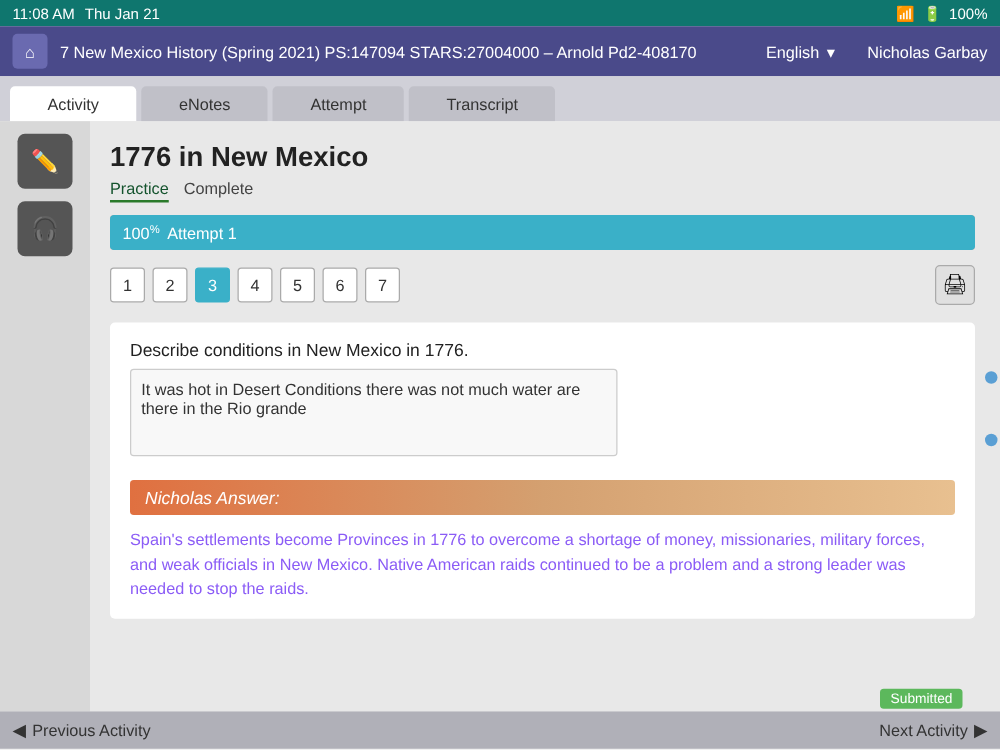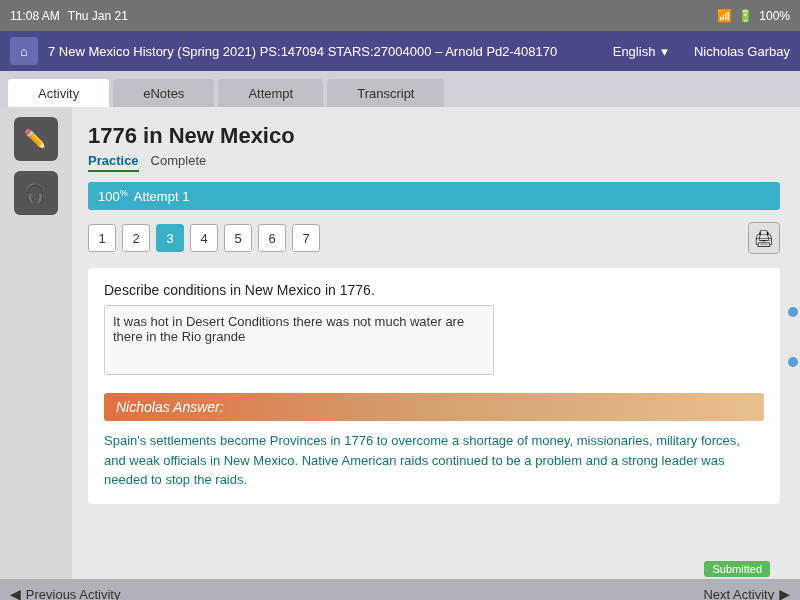--- a/index.html
+++ b/index.html
@@ -1,21 +1,21 @@
 <!DOCTYPE html>
 <html><head>
   <meta charset="utf-8">
   <style>
     * { box-sizing: border-box; margin: 0; padding: 0; }
     body { width: 800px; height: 600px; font-family: Arial, sans-serif; background: #f0f0f0; overflow: hidden; position: relative; }
 
     
     #status-bar {
-      height: 31px;
-      background: #737373;
+      height: 21px;
+      background: #0f766e;
       display: flex;
       align-items: center;
       justify-content: space-between;
       padding: 0 10px;
       color: white;
       font-size: 12px;
     }
     #status-bar .left { display: flex; align-items: center; gap: 8px; }
     #status-bar .right { display: flex; align-items: center; gap: 6px; }
 
@@ -114,22 +114,22 @@
       display: flex; gap: 12px;
       margin-bottom: 10px;
     }
     .ptab {
       font-size: 13px;
       cursor: pointer;
       padding-bottom: 2px;
       color: #444;
     }
     .ptab.active {
-      color: #0369a1;
-      font-weight: bold;
+      color: #14532d;
+      font-weight: normal;
       border-bottom: 2px solid #2a7a2a;
     }
 
     
     #progress-bar-wrap {
       height: 28px;
       background: #aaa;
       border-radius: 3px;
       margin-bottom: 12px;
       position: relative;
@@ -210,21 +210,21 @@
       border-radius: 3px;
       display: flex; align-items: center;
       padding: 0 12px;
       color: white;
       font-size: 14px;
       font-style: italic;
       margin-bottom: 10px;
     }
     #possible-answer-text {
       font-size: 13px;
-      color: #0f766e;
+      color: #8b5cf6;
       line-height: 1.5;
     }
 
     
     .scroll-dot {
       width: 10px; height: 10px;
       background: #5a9fd4;
       border-radius: 50%;
       position: absolute;
       right: 2px;

